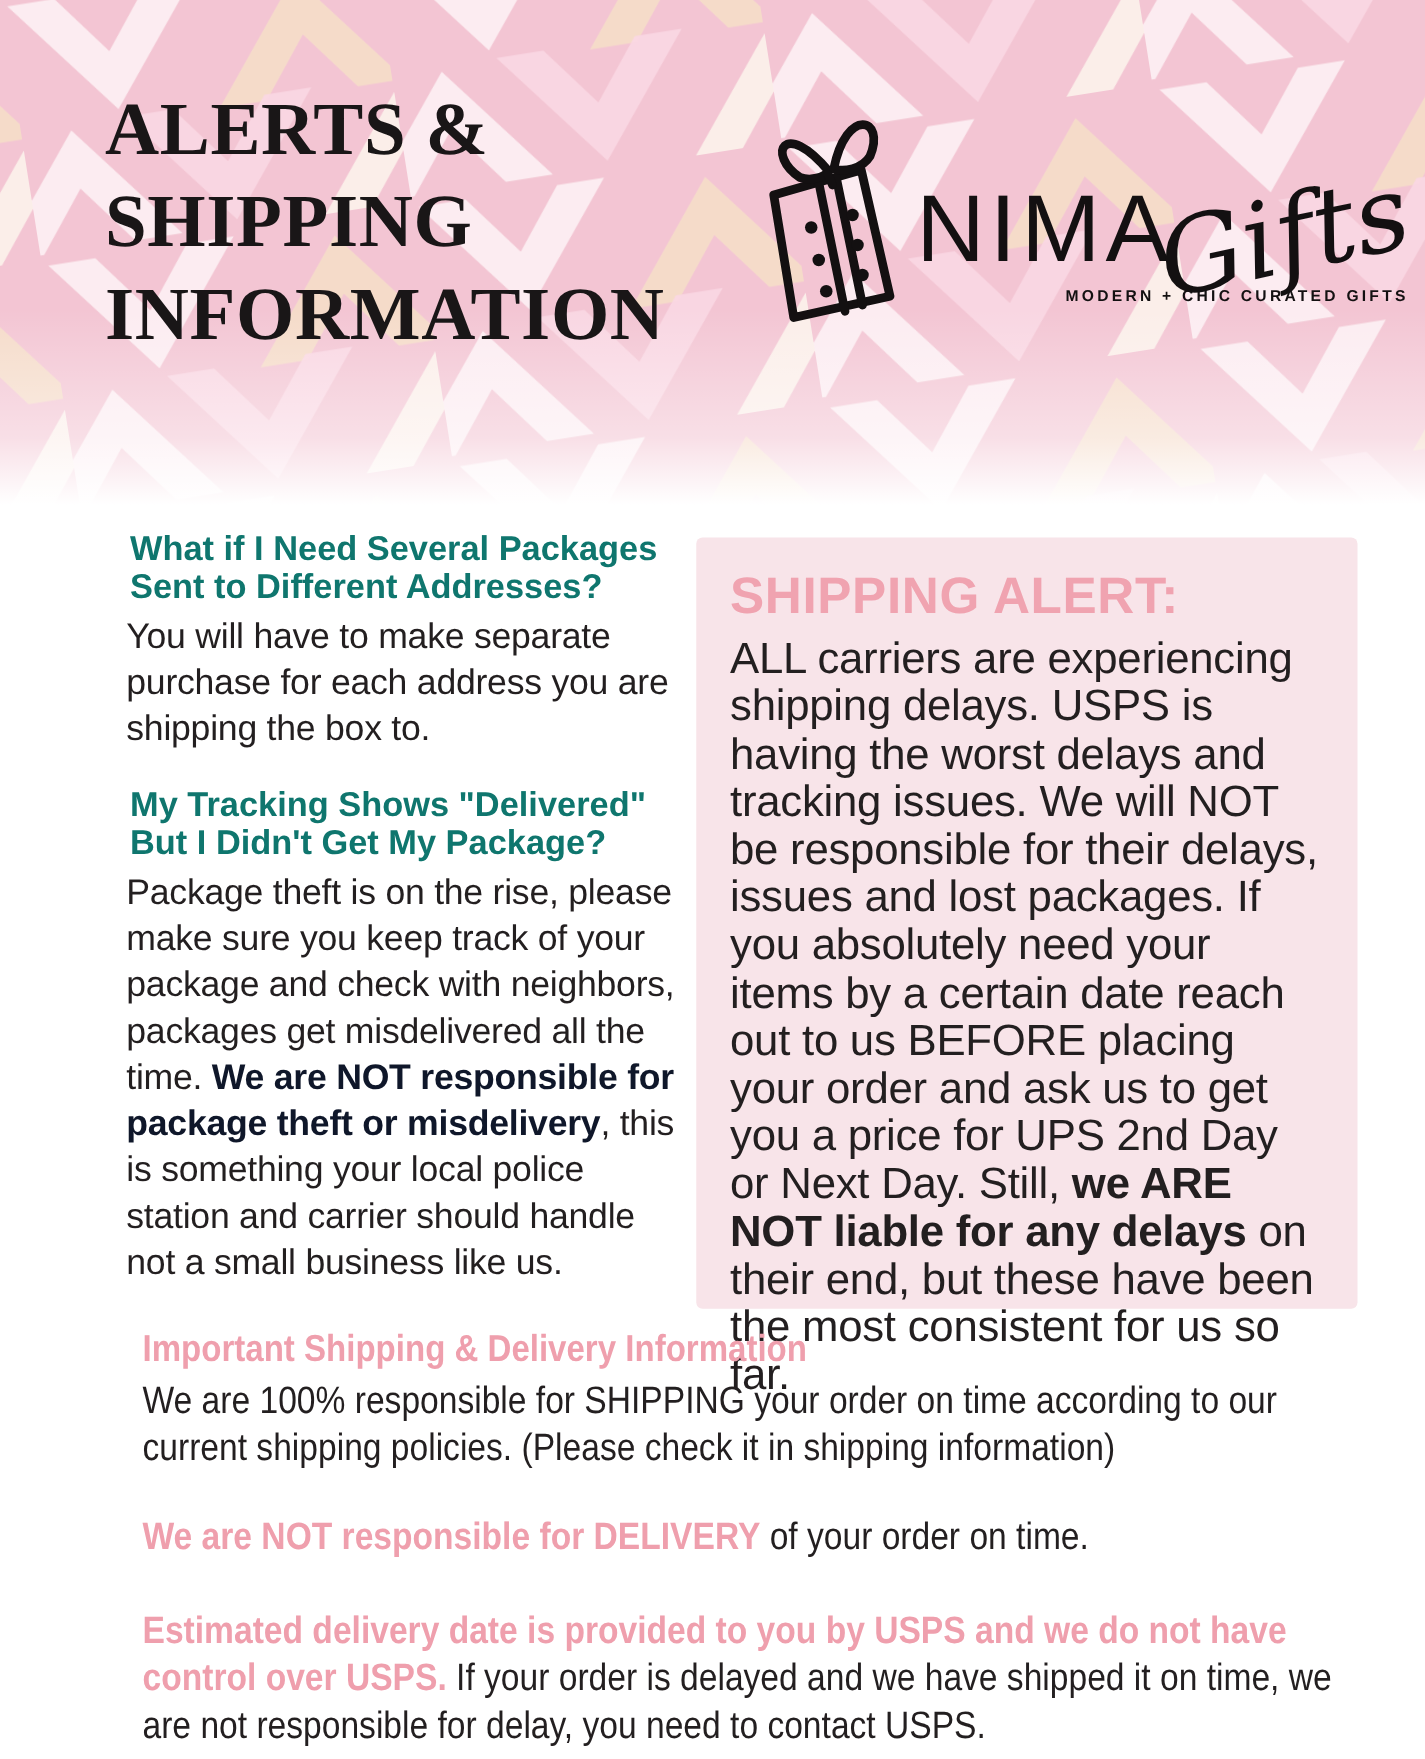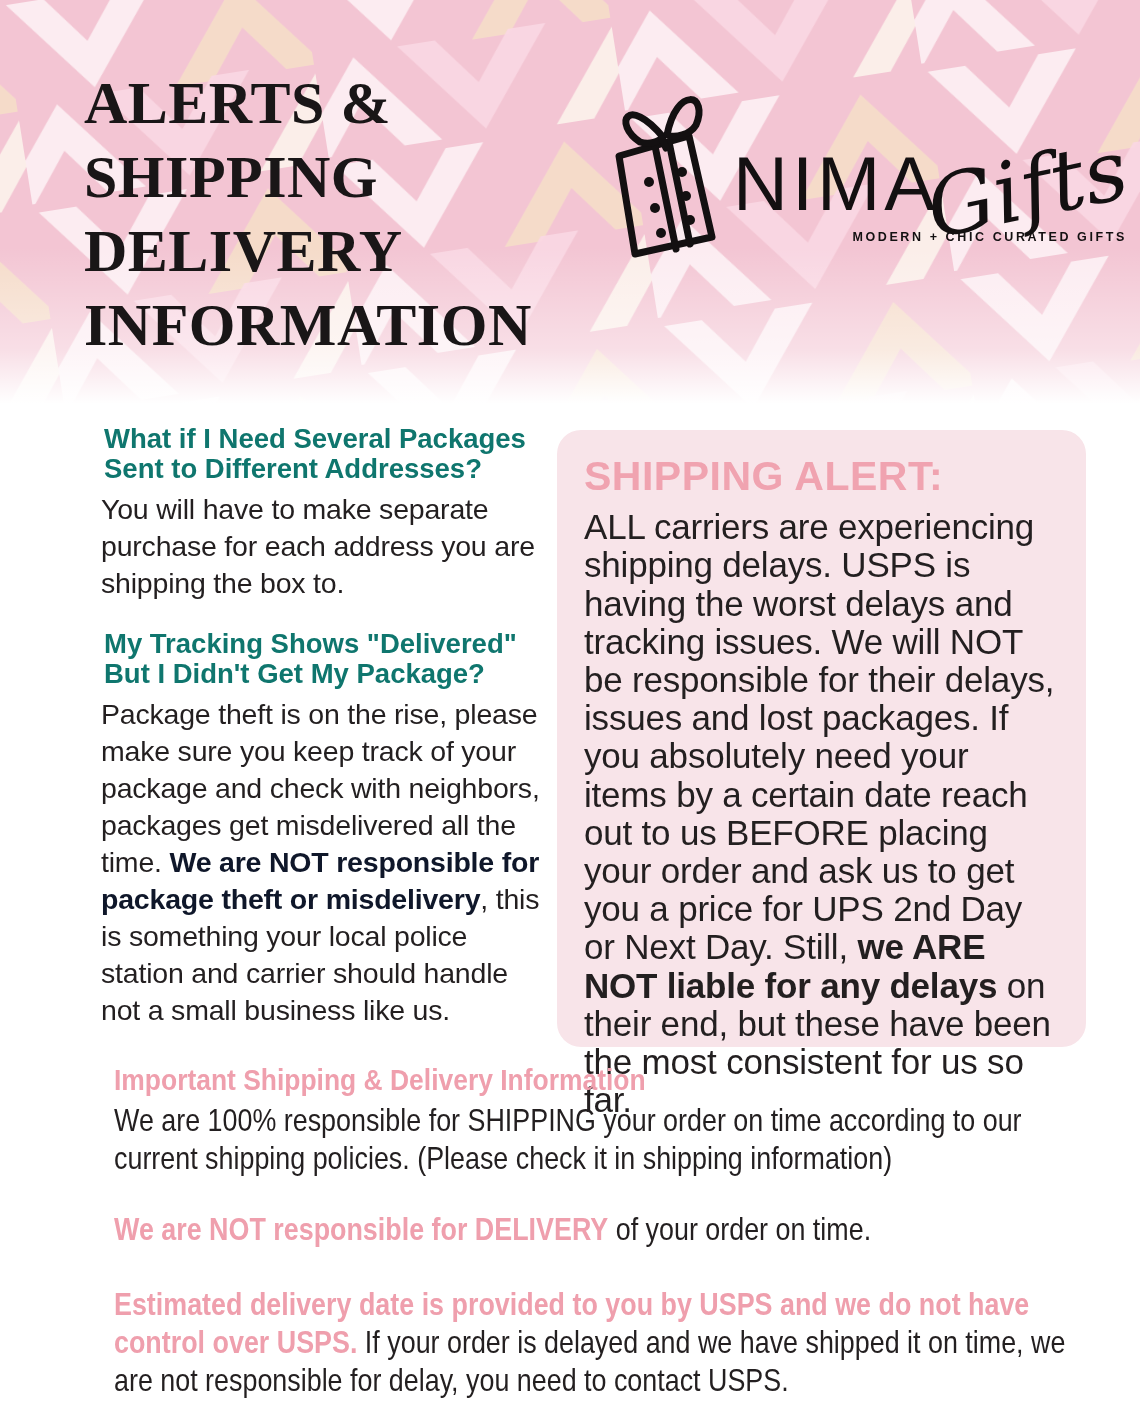--- a/index.html
+++ b/index.html
@@ -37,21 +37,21 @@
   .left-col{ position:absolute; left:101px; top:424px; width:442px; }
   .pink-h{
     color:#0f766e; font-weight:700; font-size:27.5px; line-height:30px;
     margin:0 0 7px 3px;
   }
   .body-p{ font-size:28.5px; line-height:37px; margin:0 0 27px; letter-spacing:-0.2px; }
   .pink-strong{ color:#0f172a; font-weight:700; }
   
   .alert-box{
     position:absolute; left:557px; top:430px; width:529px; height:617px;
-    background:#f8e4e9; border-radius:24px; padding:20px 28px 0 27px;
+    background:#f8e4e9; border-radius:5px; padding:20px 28px 0 27px;
   }
   .alert-h{
     color:#f0a3b0; font-weight:700; font-size:41px; line-height:1.2;
     letter-spacing:0.5px; margin:2px 0 7px;
   }
   .alert-body{ font-size:35px; line-height:38.2px; color:#231f20; letter-spacing:-0.2px; }
   
   .footer{ position:absolute; left:114px; top:1062px; width:952px; }
   .cond{ width:113.5%; transform:scaleX(0.881); transform-origin:0 0; }
   .f-h{ color:#ef9fad; font-weight:700; font-size:30px; line-height:36px; }
@@ -82,21 +82,20 @@
         </linearGradient>
       </defs>
       <rect width="1140" height="412" fill="#f3c5d3"></rect>
       <rect width="1140" height="412" fill="url(#chev)"></rect>
       <rect width="1140" height="412" fill="url(#fadeWhite)"></rect>
     </svg>
 
     <h1 class="title">
       <span>ALERTS &amp;</span>
       <span>SHIPPING</span>
-      <span>DELIVERY</span>
       <span>INFORMATION</span>
     </h1>
 
     <div class="logo">
       <svg width="120" height="172" viewBox="0 0 120 172">
         <g fill="none" stroke="#131011" stroke-width="7" stroke-linejoin="round" stroke-linecap="round">
           <path d="M14,66 L84,46 L107,147 L30,164 Z"></path>
           <path d="M50,56 L71,159"></path>
           <path d="M64,52 L85,154"></path>
           <path d="M58,47 C22,4 8,34 35,52 C44,55 54,52 58,47 Z"></path>

